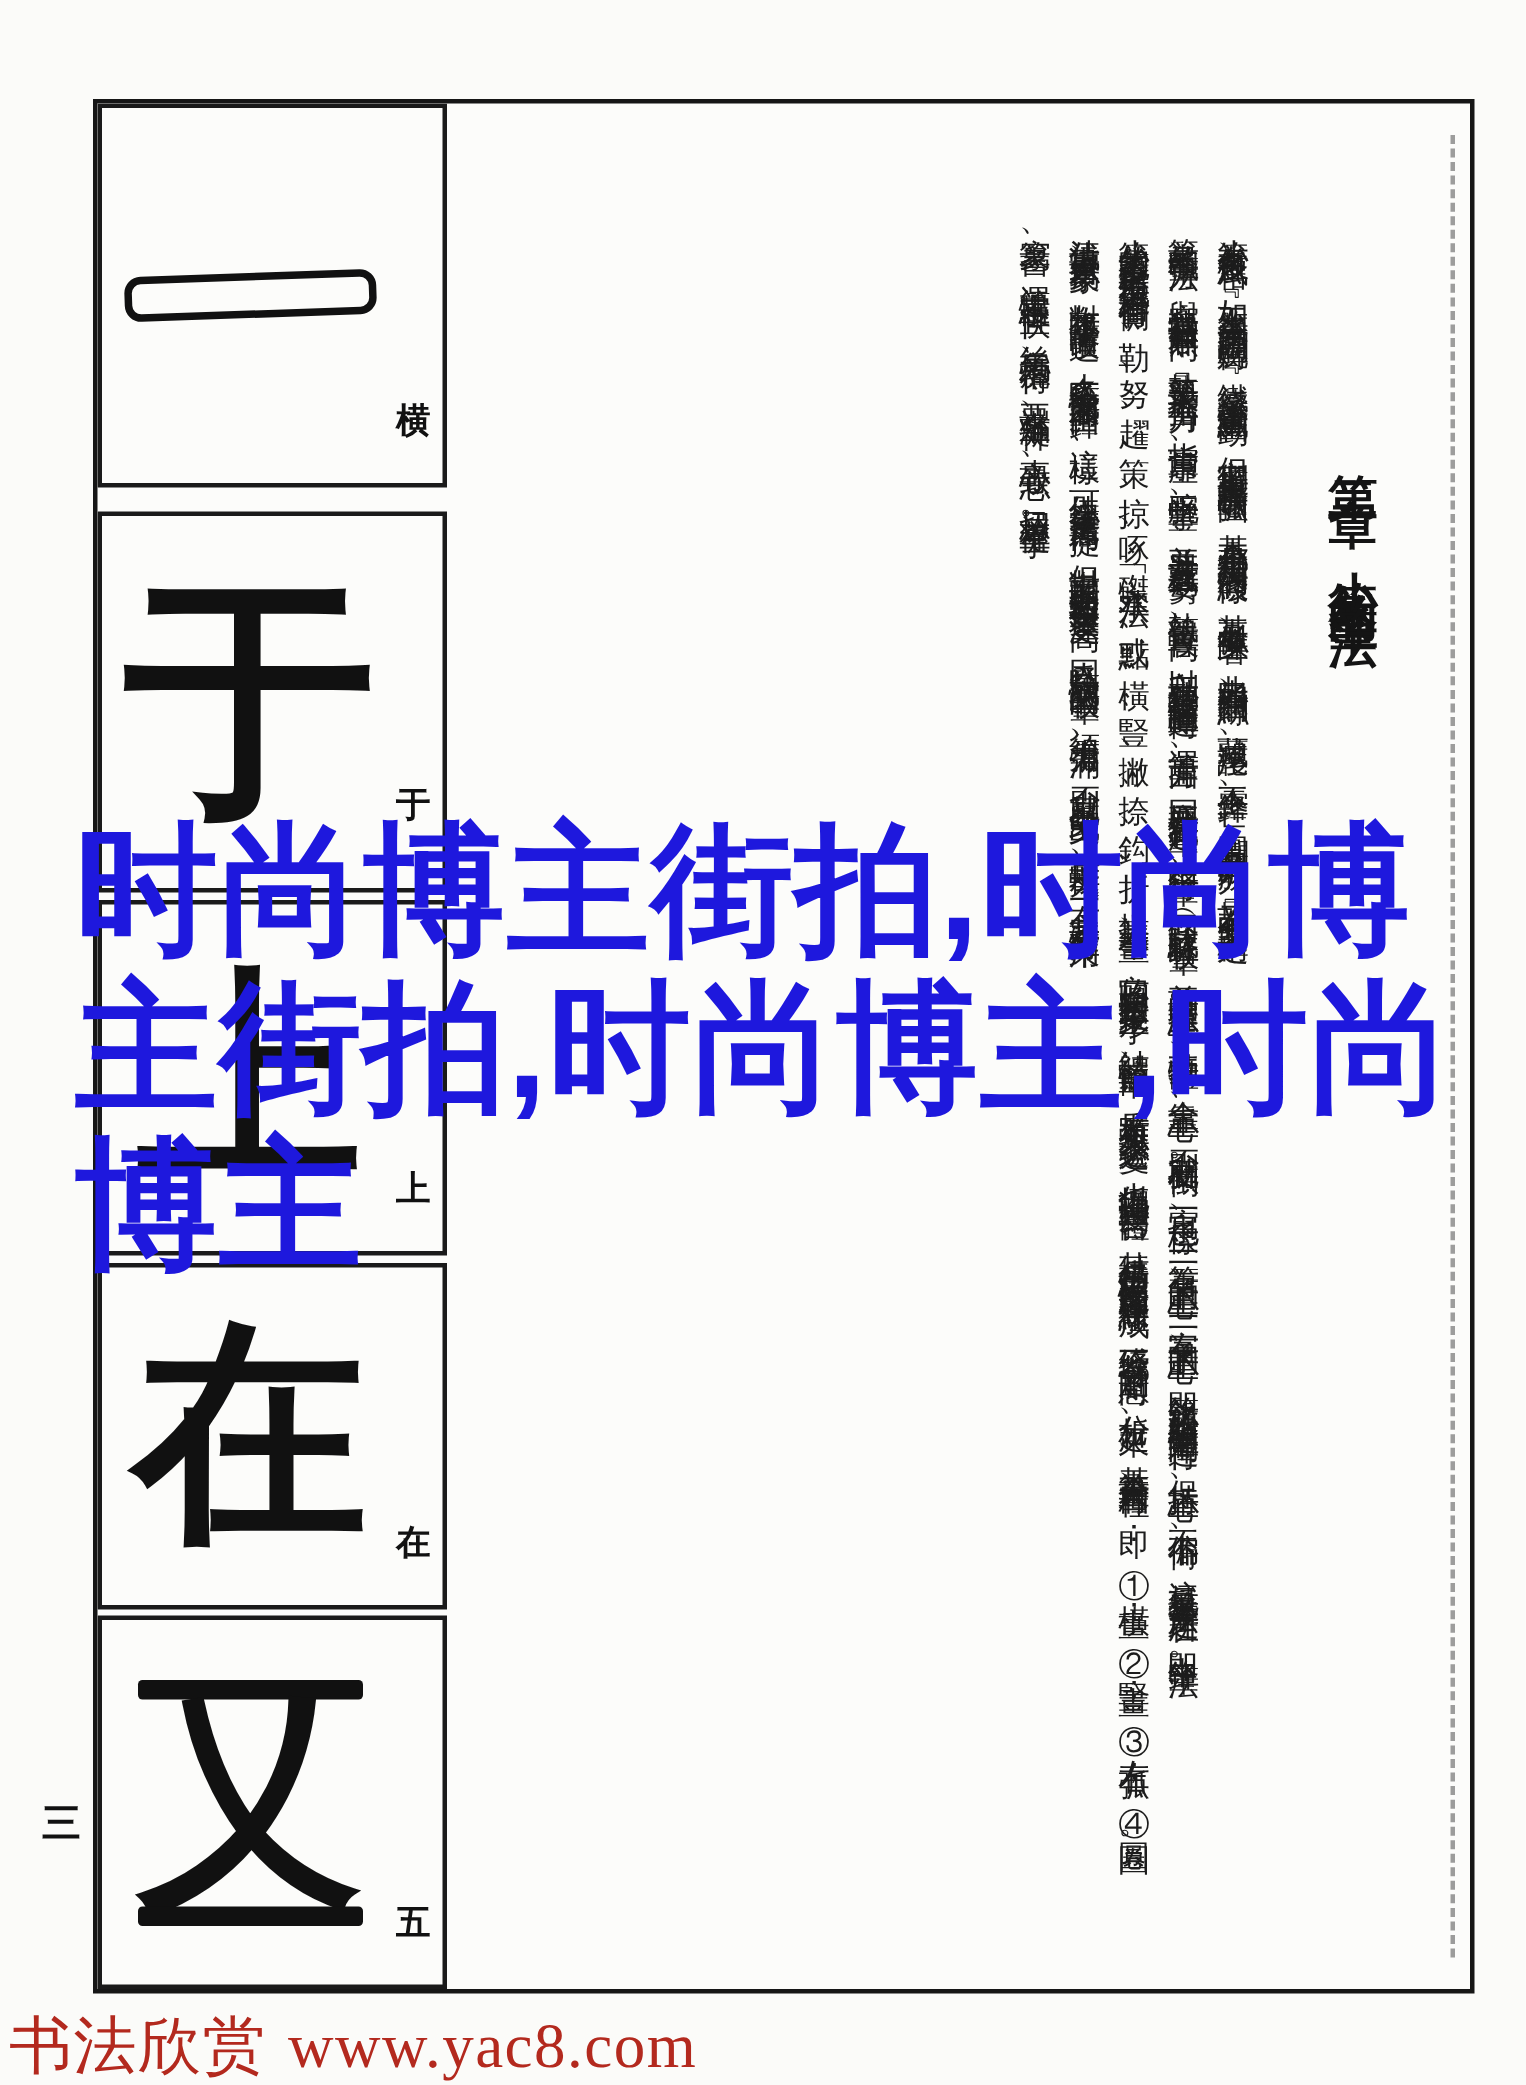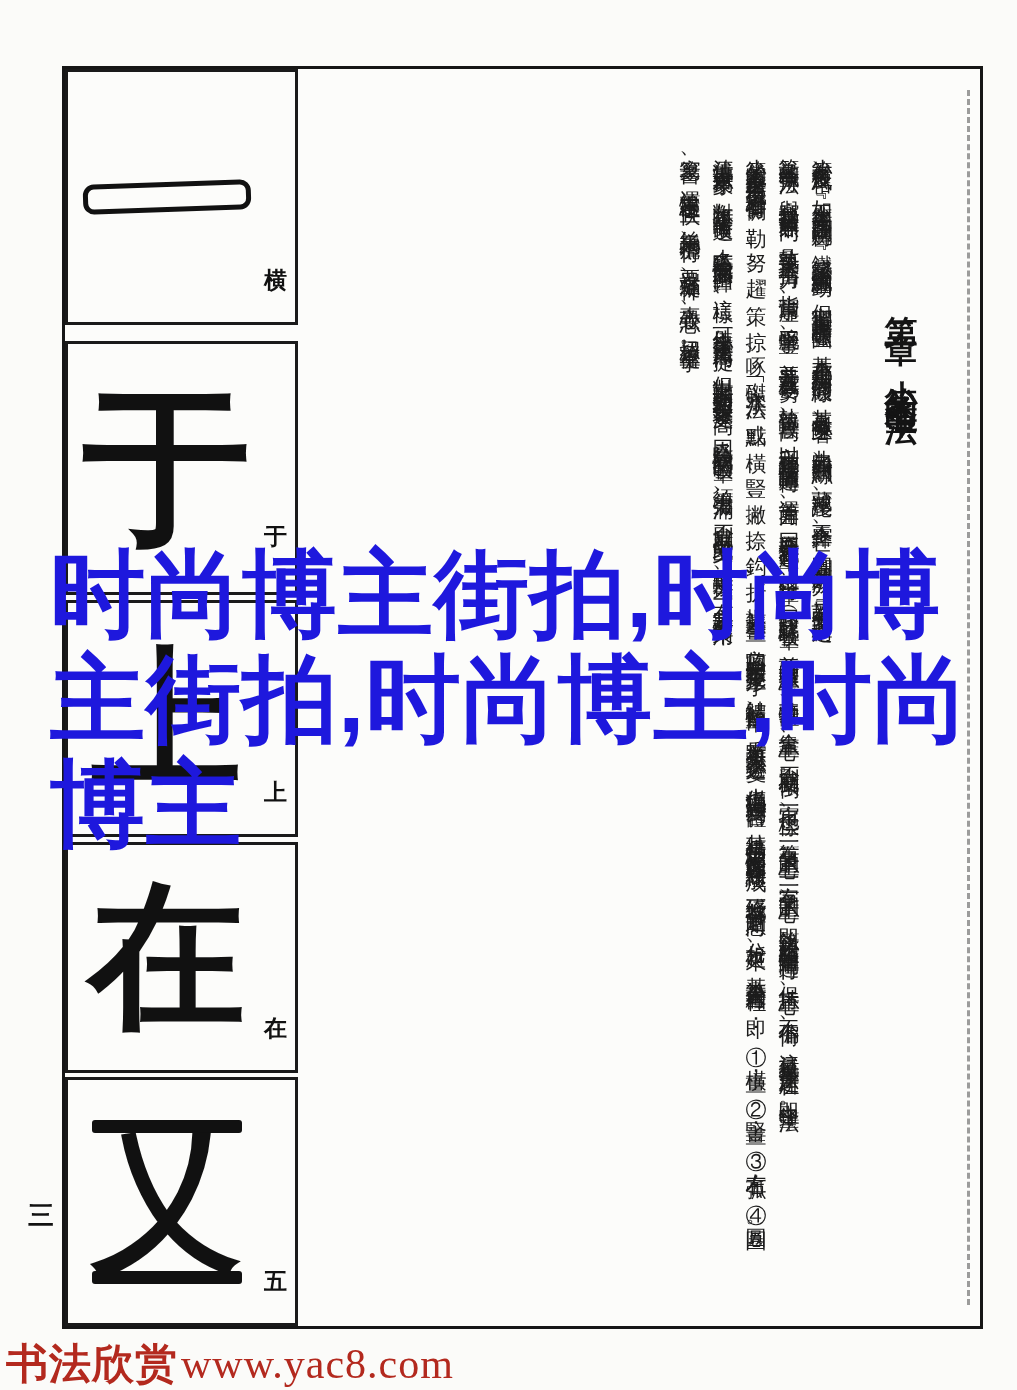--- a/index.html
+++ b/index.html
@@ -65,21 +65,21 @@
     color:#1e18dd;letter-spacing:1px;z-index:30;
     font-family:"Liberation Sans",sans-serif;
     word-break:break-all;
   }
   
   .footer-mark{
     position:absolute;left:6px;top:1336px;z-index:31;
     font-size:42px;color:#b3291e;letter-spacing:1px;
     font-family:"Liberation Serif",serif;white-space:nowrap;
   }
-  .footer-mark .site{font-weight:bold;margin-right:3px;}
+  .footer-mark .site{font-weight:normal;margin-right:14px;}
 </style>
 </head>
 <body>
 
 <div class="frame"></div>
 <div class="edge-dashes"></div>
 
 <div class="sbox" style="top:69px;height:256px;">
   <div class="glyph">
     <div class="bar-outline"></div>

